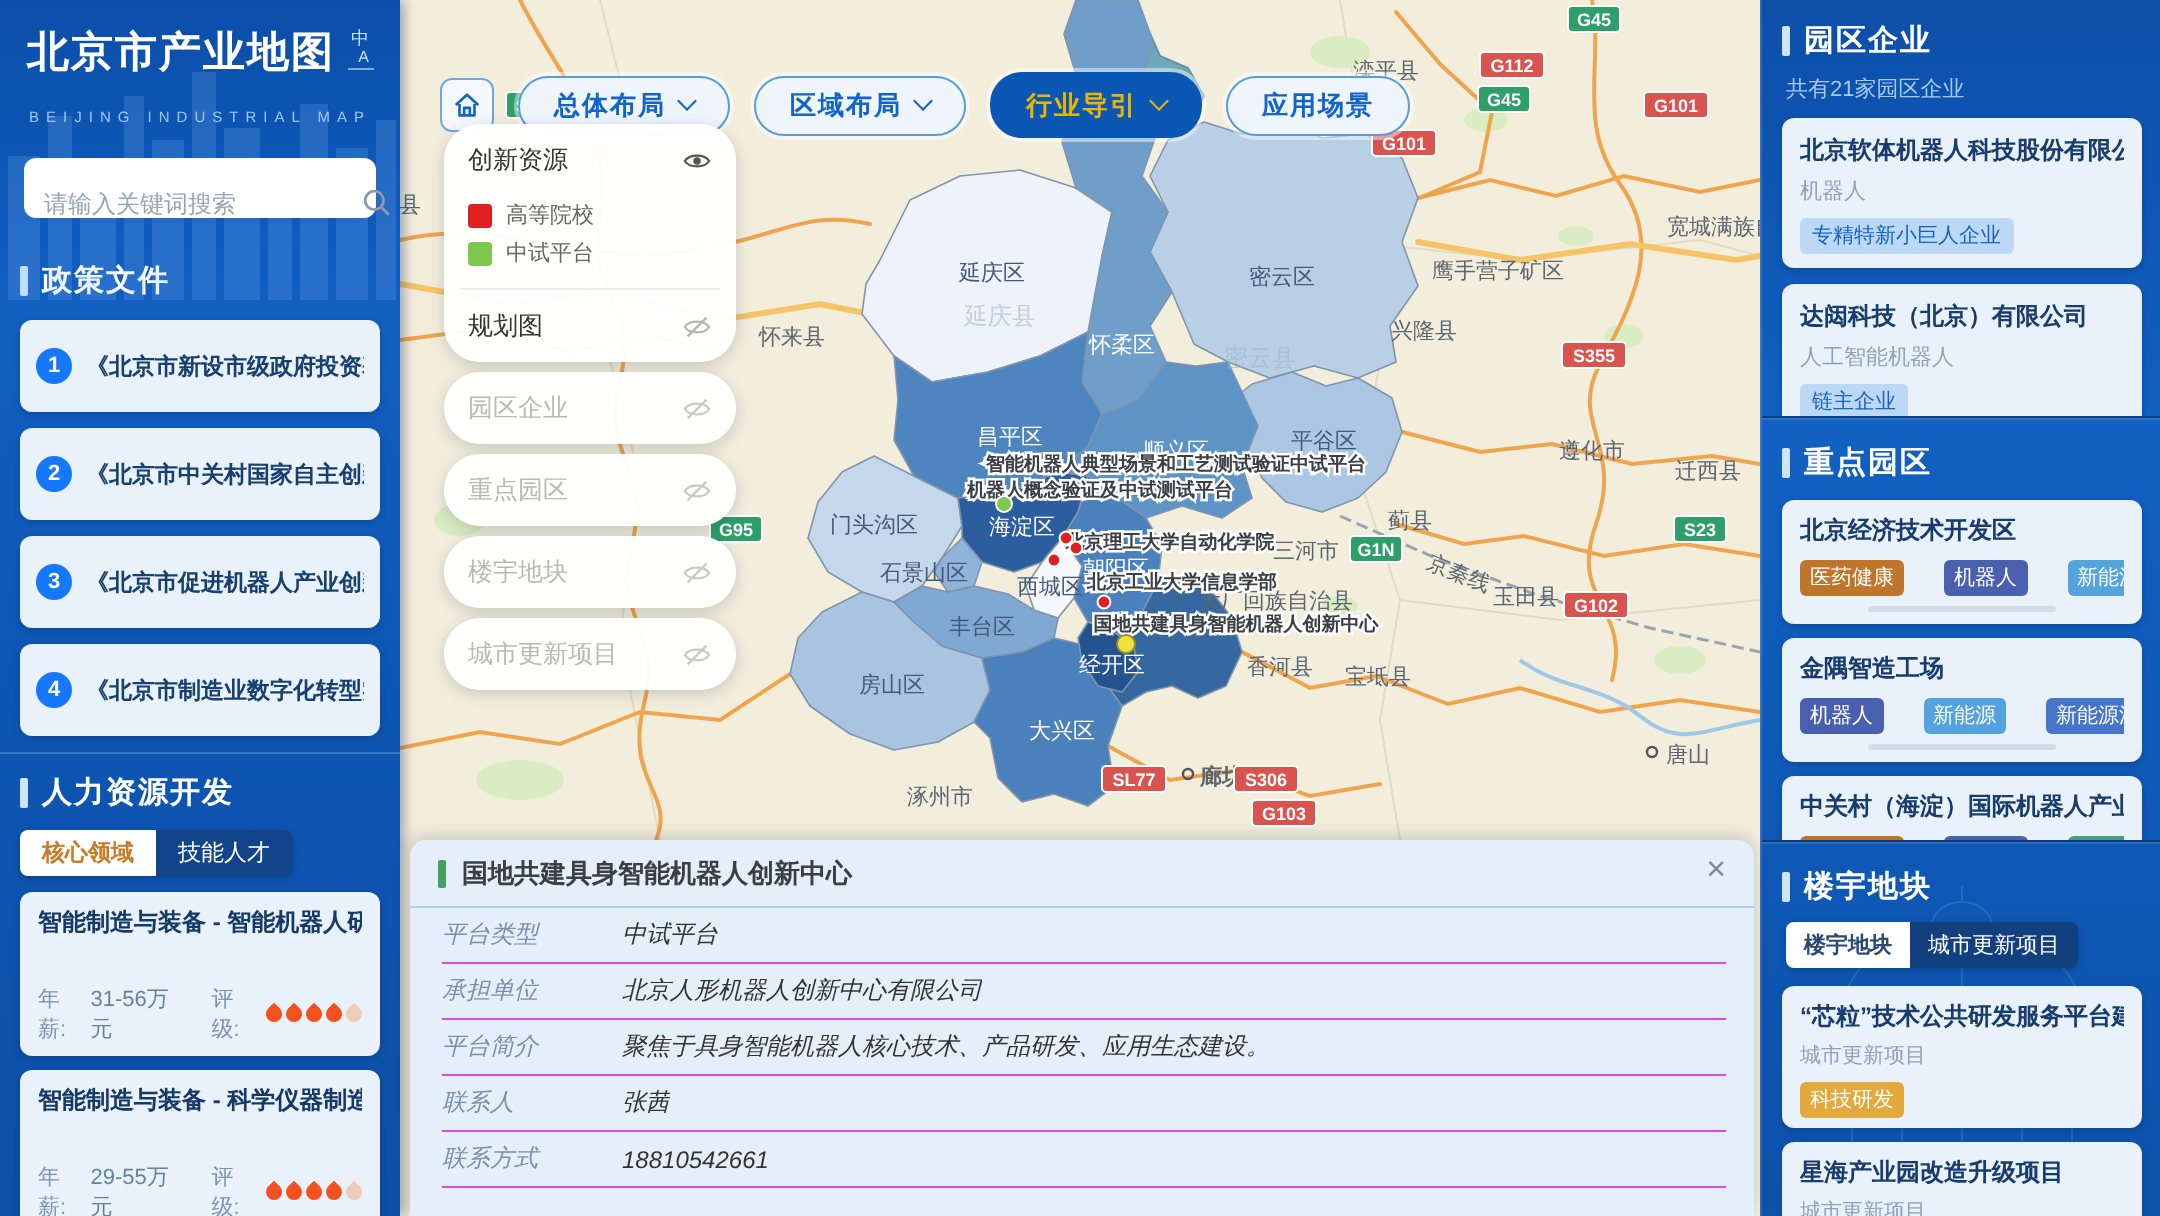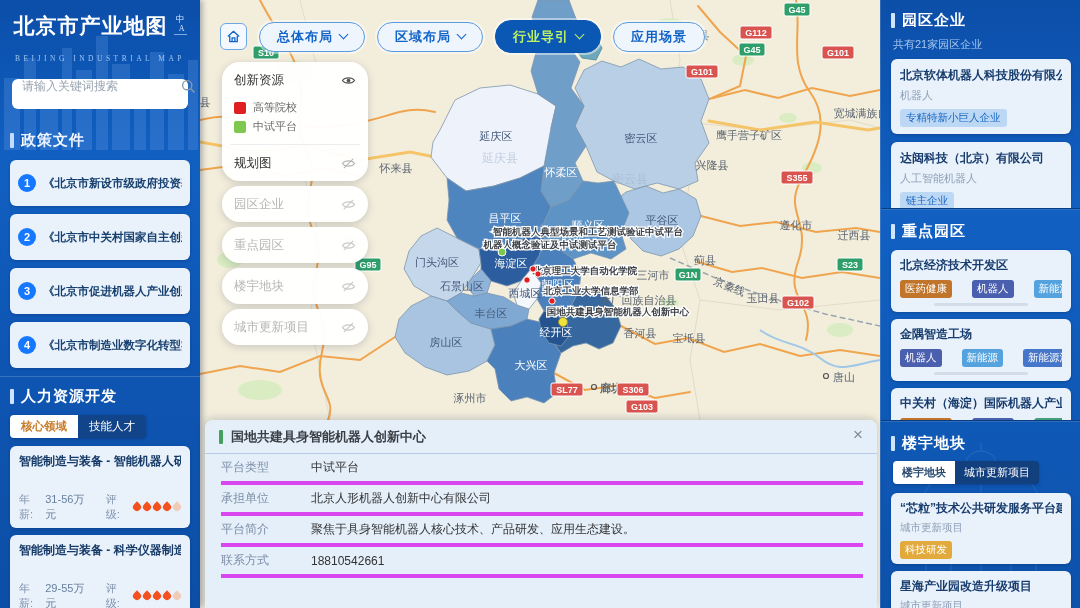--- a/index.html
+++ b/index.html
@@ -4,28 +4,28 @@
 <style>
   html,body{margin:0;padding:0;width:1080px;height:608px;overflow:hidden;
     font-family:"Liberation Sans","DejaVu Sans",sans-serif;}
   .stage{position:relative;width:1080px;height:608px;overflow:hidden;background:#0d50a8;}
 
   
   .lsb{position:absolute;left:0;top:0;width:200px;height:608px;
     background:linear-gradient(180deg,#0b4ea9 0%,#1160c2 26%,#0e55b2 60%,#0d4fa6 100%);
     box-shadow:2px 0 6px rgba(0,20,60,.35);z-index:5;}
   .lsb .deco{position:absolute;left:0;top:0;pointer-events:none;opacity:.18;}
-  .lsb-head{position:relative;padding:12px 10px 0;font-family:Liberation Serif, serif;}
+  .lsb-head{position:relative;padding:12px 10px 0;}
   .title-row{display:flex;align-items:flex-start;justify-content:center;gap:6px;}
   .app-title{margin:0;font-size:21px;font-weight:bold;color:#fff;letter-spacing:1px;white-space:nowrap;}
   .lang{color:#cfe4ff;font-size:9px;line-height:9px;margin-top:2px;display:inline-block;
     border-bottom:1px solid rgba(207,228,255,.6);padding:1px 2px;}
   .lang .lang-a{display:block;text-align:right;font-size:8px;}
   .subtitle{text-align:center;color:#9fc6f2;font-size:7.5px;letter-spacing:3.5px;margin-top:14px;white-space:nowrap;}
-  .search{position:relative;margin:16px 2px 0;background:#fff;border-radius:6px;height:30px;display:flex;align-items:flex-start;}
+  .search{position:relative;margin:16px 2px 0;background:#fff;border-radius:6px;height:30px;display:flex;align-items:flex-end;}
   .search input{flex:1;border:none;outline:none;background:transparent;font-size:12px;color:#333;
     padding:0 4px 0 10px;font-family:inherit;}
   .search input::placeholder{color:#9aa5b1;}
   .search .sicon{margin-right:8px;flex:0 0 auto;}
   .sec-head{display:flex;align-items:center;gap:7px;margin:0 10px;color:#fff;font-size:15px;font-weight:bold;letter-spacing:1px;}
   .sec-head .bar{width:4px;height:15px;background:#cfe4ff;border-radius:1px;flex:0 0 auto;}
   .ph{margin-top:22px;}
   .plist{margin:10px 10px 0;}
   .pcard{display:flex;align-items:center;gap:7px;background:#e9f1fb;border-radius:6px;height:46px;
     padding:0 8px;margin-bottom:8px;box-shadow:0 1px 3px rgba(0,20,60,.25);cursor:pointer;}
@@ -52,47 +52,47 @@
   
   .map{position:absolute;left:200px;top:0;width:680px;height:608px;background:#f3eedc;cursor:grab;}
   .basemap{position:absolute;inset:0;}
   .dlabel{font-size:11px;fill:#44597a;text-anchor:middle;}
   .dlabel.w{fill:#ffffff;}
   .wm{font-size:12px;fill:#9db4cc;opacity:.55;text-anchor:middle;}
   .ol{font-size:11px;fill:#5c6570;text-anchor:middle;}
   .poi{font-size:9.5px;fill:#3c4046;text-anchor:middle;stroke:#ffffff;stroke-width:2.5px;paint-order:stroke;font-weight:bold;}
   .btxt{font-size:9px;fill:#fff;font-weight:bold;text-anchor:middle;}
 
-  .mapnav{position:absolute;left:20px;top:20px;display:flex;align-items:center;gap:12px;z-index:6;}
+  .mapnav{position:absolute;left:20px;top:36px;display:flex;align-items:center;gap:12px;z-index:6;}
   .home{width:27px;height:27px;border-radius:6px;background:#f4f9ff;border:1px solid #6fa6e4;
     display:flex;align-items:center;justify-content:center;cursor:pointer;padding:0;}
   .pill{display:flex;align-items:center;justify-content:center;height:30px;padding:0 17px;border-radius:16px;
     background:#eef5fd;border:1.5px solid #5a9be0;color:#1264c8;font-size:13px;font-weight:bold;
     cursor:pointer;font-family:inherit;letter-spacing:1px;box-shadow:0 0 0 2px rgba(255,255,255,.45);}
   .pill .chev{display:inline-block;width:6px;height:6px;border-right:1.8px solid currentColor;
     border-bottom:1.8px solid currentColor;transform:rotate(45deg);margin-left:7px;margin-top:-4px;}
-  .pill.act{background:#0b57b4;border-color:#0b57b4;color:#bef264;height:33px;}
+  .pill.act{background:#0b57b4;border-color:#0b57b4;color:#eab308;height:33px;}
 
   .layerpanel{position:absolute;left:22px;top:62px;width:146px;z-index:6;display:flex;flex-direction:column;gap:5px;}
   .lblock{background:rgba(255,255,255,.97);border-radius:18px;box-shadow:0 2px 8px rgba(0,20,60,.18);}
   .lrow{display:flex;align-items:center;justify-content:space-between;padding:0 12px;height:36px;font-size:12.5px;color:#333;}
   .lrow.dis{color:#b8b8b8;}
   .legend{padding:0 12px 8px;}
   .lgrow{display:flex;align-items:center;gap:7px;height:19px;font-size:11px;color:#666;}
   .sq{width:12px;height:12px;border-radius:2px;flex:0 0 auto;}
   .ldiv{border-top:1px solid #ececec;margin:0 8px;}
 
   .detail{position:absolute;left:5px;top:420px;width:672px;height:188px;background:rgba(227,238,251,.97);
     border-radius:8px 8px 0 0;z-index:7;box-shadow:0 -2px 8px rgba(0,20,60,.18);overflow:hidden;}
   .dt-head{display:flex;align-items:center;height:33px;padding:0 14px;position:relative;}
   .gbar{width:4px;height:14px;background:#44a05c;border-radius:1px;margin-right:8px;flex:0 0 auto;}
   .dt-title{font-size:13px;color:#3a3f45;font-weight:bold;}
   .dclose{position:absolute;right:14px;top:6px;font-size:17px;color:#808a96;cursor:pointer;line-height:1;}
   .dt-sep{border-top:1px solid #b7cbe6;margin:0 0 0 0;}
-  .drow{display:flex;align-items:center;height:27px;margin:0 14px 0 16px;border-bottom:4px solid #d946ef;font-size:12px;}
+  .drow{display:flex;align-items:center;height:27px;margin:0 14px 0 16px;border-bottom:1px solid #d946ef;font-size:12px;font-style:italic;}
   .dl{width:64px;flex:0 0 auto;color:#7d8fa8;}
   .dv{color:#333;margin-left:26px;white-space:nowrap;overflow:hidden;}
 
   
   .rsb{position:absolute;left:880px;top:0;width:200px;height:608px;
     background:linear-gradient(180deg,#0c4fa9 0%,#1160c2 35%,#0d52ab 100%);
     border-left:1px solid rgba(255,255,255,.15);z-index:5;}
   .rsb .deco2{position:absolute;right:0;bottom:0;pointer-events:none;opacity:.16;}
   .rsec{position:relative;padding:11px 10px 0;box-sizing:border-box;overflow:hidden;}
   .rsec.b{border-top:1px solid rgba(4,30,70,.5);box-shadow:inset 0 1px 0 rgba(255,255,255,.12);}
@@ -509,20 +509,24 @@
       </div>
       <div class="drow">
         <span class="dl">承担单位</span>
         <span class="dv">北京人形机器人创新中心有限公司</span>
       </div>
       <div class="drow">
         <span class="dl">平台简介</span>
         <span class="dv">聚焦于具身智能机器人核心技术、产品研发、应用生态建设。</span>
       </div>
       <div class="drow">
+        <span class="dl">联系人</span>
+        <span class="dv">张茜</span>
+      </div>
+      <div class="drow">
         <span class="dl">联系方式</span>
         <span class="dv">18810542661</span>
       </div>
     </div>
   </main>
 
   <aside class="rsb">
     <svg class="deco2" width="200" height="220">
       <g fill="none" stroke="#9fc6ff" stroke-width="1">
         <path d="M40,120 A60,45 0 0 1 160,120"></path>

